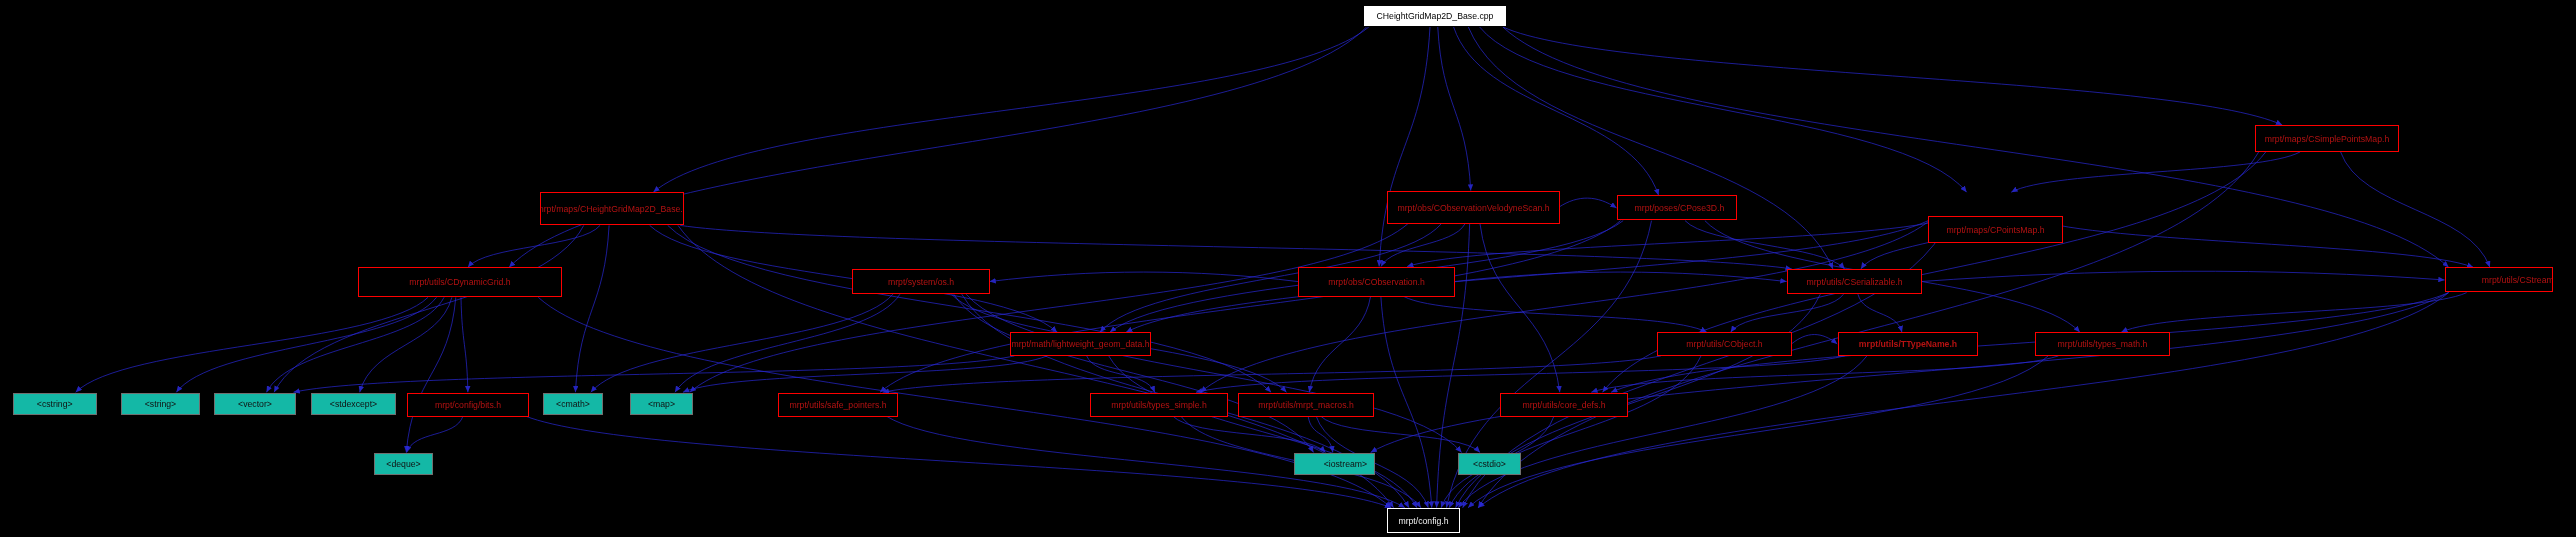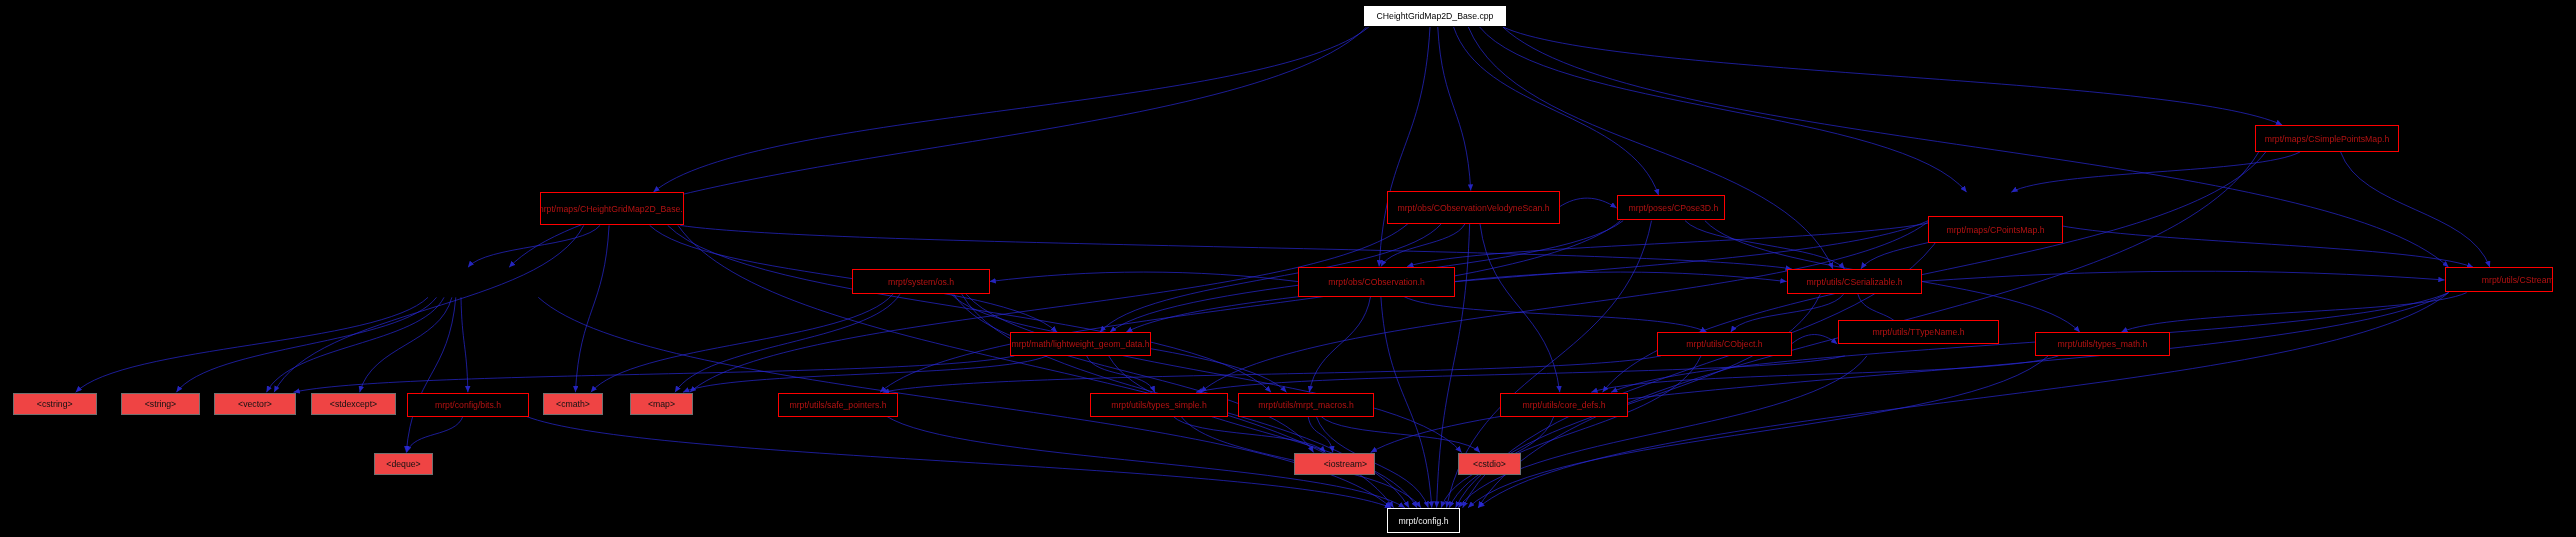--- a/index.html
+++ b/index.html
@@ -4,21 +4,21 @@
 <style>
   html,body{margin:0;padding:0;background:#000;}
   #stage{position:relative;width:2576px;height:537px;background:#000;overflow:hidden;
          font-family:"Liberation Sans", sans-serif;}
   #stage svg{position:absolute;left:0;top:0;}
   .node{position:absolute;display:flex;align-items:center;justify-content:center;
         box-sizing:border-box;font-size:8.7px;white-space:nowrap;overflow:hidden;
         padding:0 3.2px;letter-spacing:0;}
   .node.red{background:#000;border:0.8px solid #ff0000;color:#b51212;}
   .node.plain{background:#ffffff;border:0.8px solid #000000;color:#000000;}
-  .node.white{background:#ef4444;border:0.8px solid #707070;color:#111111;}
+  .node.white{background:#14b8a6;border:0.8px solid #707070;color:#111111;}
   .node.dark{background:#000000;border:1.6px solid #ffffff;color:#f0f0f0;}
 </style>
 </head>
 <body>
 
 <div id="stage">
     <svg width="2576" height="537" viewBox="0 0 3255 679">
       <defs>
         <marker id="arrow" markerWidth="9" markerHeight="7" refX="8" refY="3.5" orient="auto">
           <path d="M0,0 L8,3.5 L0,7 Z" fill="#2a2ad8"></path>
@@ -105,29 +105,30 @@
       <path d="M1491.92,526 C1533.8000000000002,584 1753.67,584 1795.55,642" fill="none" stroke="#2a2ad8" stroke-width="1" opacity="0.88" marker-end="url(#arrow)"></path>
       <path d="M1652.88,526 C1657.2,554 1679.88,544 1684.2,572" fill="none" stroke="#2a2ad8" stroke-width="1" opacity="0.88" marker-end="url(#arrow)"></path>
       <path d="M1668.56,526 C1696.3999999999999,554 1842.5600000000002,544 1870.4,572" fill="none" stroke="#2a2ad8" stroke-width="1" opacity="0.88" marker-end="url(#arrow)"></path>
       <path d="M1663.04,526 C1682.6,584 1785.29,584 1804.85,642" fill="none" stroke="#2a2ad8" stroke-width="1" opacity="0.88" marker-end="url(#arrow)"></path>
       <path d="M1963.88,526 C1944.2,584 1840.88,584 1821.2,642" fill="none" stroke="#2a2ad8" stroke-width="1" opacity="0.88" marker-end="url(#arrow)"></path>
     </svg>
     <div class="node plain" title="CHeightGridMap2D_Base.cpp" style="left: 1363px; top: 4.7px; width: 144px; height: 22px;">CHeightGridMap2D_Base.cpp</div>
     <div class="node red" title="mrpt/maps/CSimplePointsMap.h" style="left: 2255px; top: 125px; width: 144px; height: 27px;">mrpt/maps/CSimplePointsMap.h</div>
     <div class="node red" title="mrpt/maps/CHeightGridMap2D_Base.h" style="left: 540px; top: 192px; width: 144px; height: 33px;">mrpt/maps/CHeightGridMap2D_Base.h</div>
     <div class="node red" title="mrpt/obs/CObservationVelodyneScan.h" style="left: 1387px; top: 191px; width: 173px; height: 33px;">mrpt/obs/CObservationVelodyneScan.h</div>
-    <div class="node red" title="mrpt/poses/CPose3D.h" style="left: 1617px; top: 195px; width: 108px; height: 25px; padding-left: 8px;">mrpt/poses/CPose3D.h</div>
+    <div class="node red" title="mrpt/poses/CPose3D.h" style="left: 1617px; top: 195px; width: 120px; height: 25px; padding-left: 8px;">mrpt/poses/CPose3D.h</div>
     <div class="node red" title="mrpt/maps/CPointsMap.h" style="left: 1928px; top: 184px; width: 135px; height: 27px; margin-top: 32px;">mrpt/maps/CPointsMap.h</div>
+    <div class="node red" title="mrpt/utils/CDynamicGrid.h" style="left: 358px; top: 267px; width: 204px; height: 30px;">mrpt/utils/CDynamicGrid.h</div>
     <div class="node red" title="mrpt/system/os.h" style="left: 852px; top: 269px; width: 138px; height: 25px;">mrpt/system/os.h</div>
     <div class="node red" title="mrpt/obs/CObservation.h" style="left: 1298px; top: 267px; width: 157px; height: 30px;">mrpt/obs/CObservation.h</div>
     <div class="node red" title="mrpt/utils/CSerializable.h" style="left: 1787px; top: 269px; width: 135px; height: 25px;">mrpt/utils/CSerializable.h</div>
     <div class="node red" title="mrpt/utils/CStream.h" style="left: 2445px; top: 267px; width: 108px; height: 25px; padding-left: 48px;">mrpt/utils/CStream.h</div>
     <div class="node red" title="mrpt/math/lightweight_geom_data.h" style="left: 1010px; top: 332px; width: 141px; height: 24px;">mrpt/math/lightweight_geom_data.h</div>
     <div class="node red" title="mrpt/utils/CObject.h" style="left: 1657px; top: 332px; width: 135px; height: 24px;">mrpt/utils/CObject.h</div>
-    <div class="node red" title="mrpt/utils/TTypeName.h" style="left: 1838px; top: 320px; width: 161px; height: 24px;">mrpt/utils/TTypeName.h</div>
+    <div class="node red" title="mrpt/utils/TTypeName.h" style="left: 1838px; top: 332px; width: 140px; height: 24px; font-weight: bold;">mrpt/utils/TTypeName.h</div>
     <div class="node red" title="mrpt/utils/types_math.h" style="left: 2035px; top: 332px; width: 135px; height: 24px;">mrpt/utils/types_math.h</div>
     <div class="node white" title="&lt;cstring&gt;" style="left: 12.7px; top: 393px; width: 84px; height: 22px;">&lt;cstring&gt;</div>
     <div class="node white" title="&lt;string&gt;" style="left: 121px; top: 393px; width: 79px; height: 22px;">&lt;string&gt;</div>
     <div class="node white" title="&lt;vector&gt;" style="left: 214px; top: 393px; width: 82px; height: 22px;">&lt;vector&gt;</div>
     <div class="node white" title="&lt;stdexcept&gt;" style="left: 311px; top: 393px; width: 85px; height: 22px;">&lt;stdexcept&gt;</div>
     <div class="node red" title="mrpt/utils/bits.h" style="left: 407px; top: 393px; width: 122px; height: 24px;">mrpt/config/bits.h</div>
     <div class="node white" title="&lt;cmath&gt;" style="left: 543px; top: 393px; width: 60px; height: 22px;">&lt;cmath&gt;</div>
     <div class="node white" title="&lt;map&gt;" style="left: 630px; top: 393px; width: 63px; height: 22px;">&lt;map&gt;</div>
     <div class="node red" title="mrpt/utils/safe_pointers.h" style="left: 778px; top: 393px; width: 120px; height: 24px;">mrpt/utils/safe_pointers.h</div>
     <div class="node red" title="mrpt/utils/types_simple.h" style="left: 1090px; top: 393px; width: 138px; height: 24px;">mrpt/utils/types_simple.h</div>

